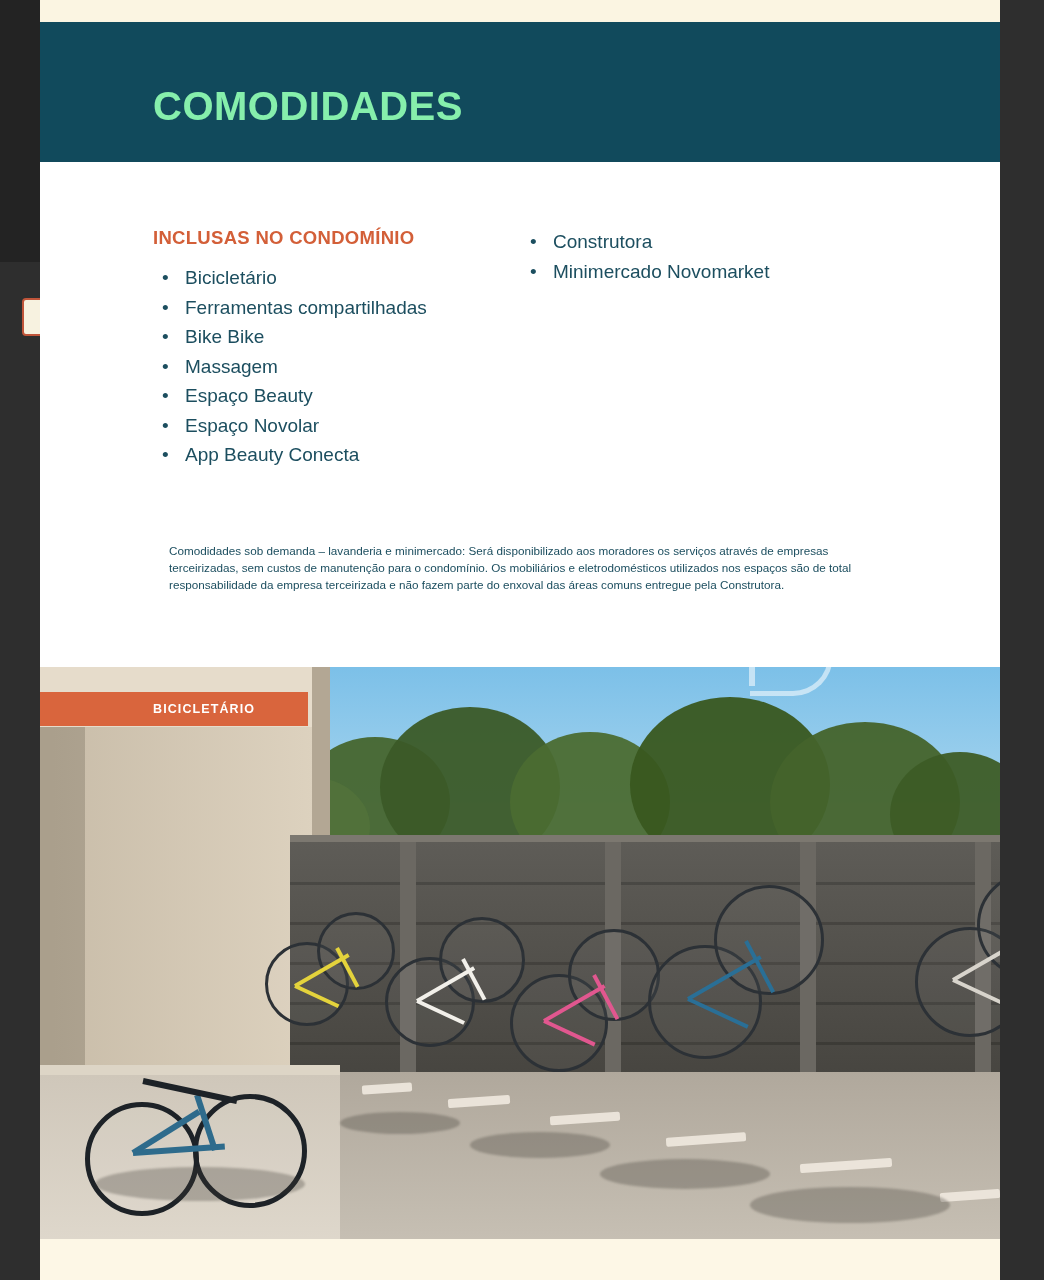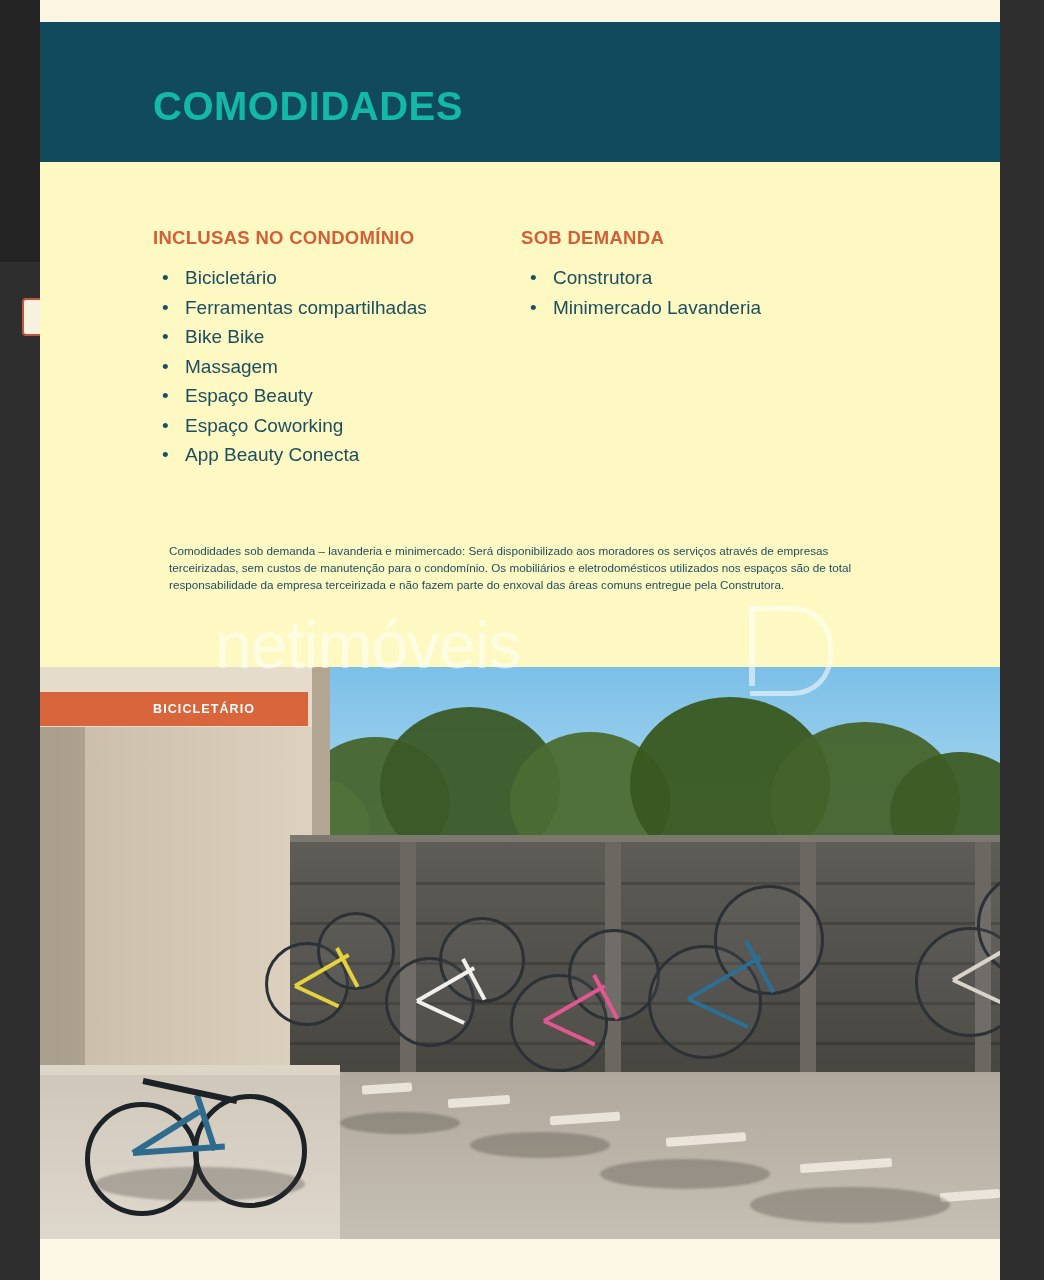--- a/index.html
+++ b/index.html
@@ -66,30 +66,30 @@
     height: 140px;
     background: #114a5c;
   }
   .header-title {
     position: absolute;
     left: 113px;
     top: 62px;
     font-size: 40px;
     font-weight: bold;
     letter-spacing: 0.5px;
-    color: #14b8a6;
+    color: #86efac;
   }
 
   .content {
     position: absolute;
     left: 0;
     top: 162px;
     width: 960px;
     height: 505px;
-    background: #fef9c3;
+    background: #ffffff;
   }
 
   .col {
     position: absolute;
     top: 65px;
   }
   .col-left { left: 113px; width: 350px; }
   .col-right { left: 481px; width: 380px; }
 
   .col-title {
@@ -272,21 +272,21 @@
   .watermark {
     position: absolute;
     left: 215px;
     top: 590px;
     width: 620px;
     height: 110px;
     pointer-events: none;
     z-index: 40;
   }
   .watermark .wm-text {
-    font-size: 66px;
+    font-size: 42px;
     font-weight: normal;
     color: rgba(255,255,255,0.55);
     letter-spacing: -1px;
     line-height: 110px;
     white-space: nowrap;
   }
   .watermark .wm-mark {
     position: absolute;
     right: 2px;
     top: 16px;
@@ -325,30 +325,29 @@
     <div class="content">
 
       <div class="col col-left">
         <div class="col-title">INCLUSAS NO CONDOMÍNIO</div>
         <ul class="amenity-list">
           <li><span class="bullet">•</span><span>Bicicletário</span></li>
           <li><span class="bullet">•</span><span>Ferramentas compartilhadas</span></li>
           <li><span class="bullet">•</span><span>Bike Bike</span></li>
           <li><span class="bullet">•</span><span>Massagem</span></li>
           <li><span class="bullet">•</span><span>Espaço Beauty</span></li>
-          <li><span class="bullet">•</span><span>Espaço Coworking</span></li>
+          <li><span class="bullet">•</span><span>Espaço Novolar</span></li>
           <li><span class="bullet">•</span><span>App Beauty Conecta</span></li>
         </ul>
       </div>
 
       <div class="col col-right">
-        <div class="col-title">SOB DEMANDA</div>
         <ul class="amenity-list">
           <li><span class="bullet">•</span><span>Construtora</span></li>
-          <li><span class="bullet">•</span><span>Minimercado Lavanderia</span></li>
+          <li><span class="bullet">•</span><span>Minimercado Novomarket</span></li>
         </ul>
       </div>
 
       <div class="disclaimer">Comodidades sob demanda – lavanderia e minimercado: Será disponibilizado aos moradores os serviços através de empresas terceirizadas, sem custos de manutenção para o condomínio. Os mobiliários e eletrodomésticos utilizados nos espaços são de total responsabilidade da empresa terceirizada e não fazem parte do enxoval das áreas comuns entregue pela Construtora.</div>
     </div>
 
     <div class="photo">
       <div class="sky"></div>
 
       <div class="trees">

